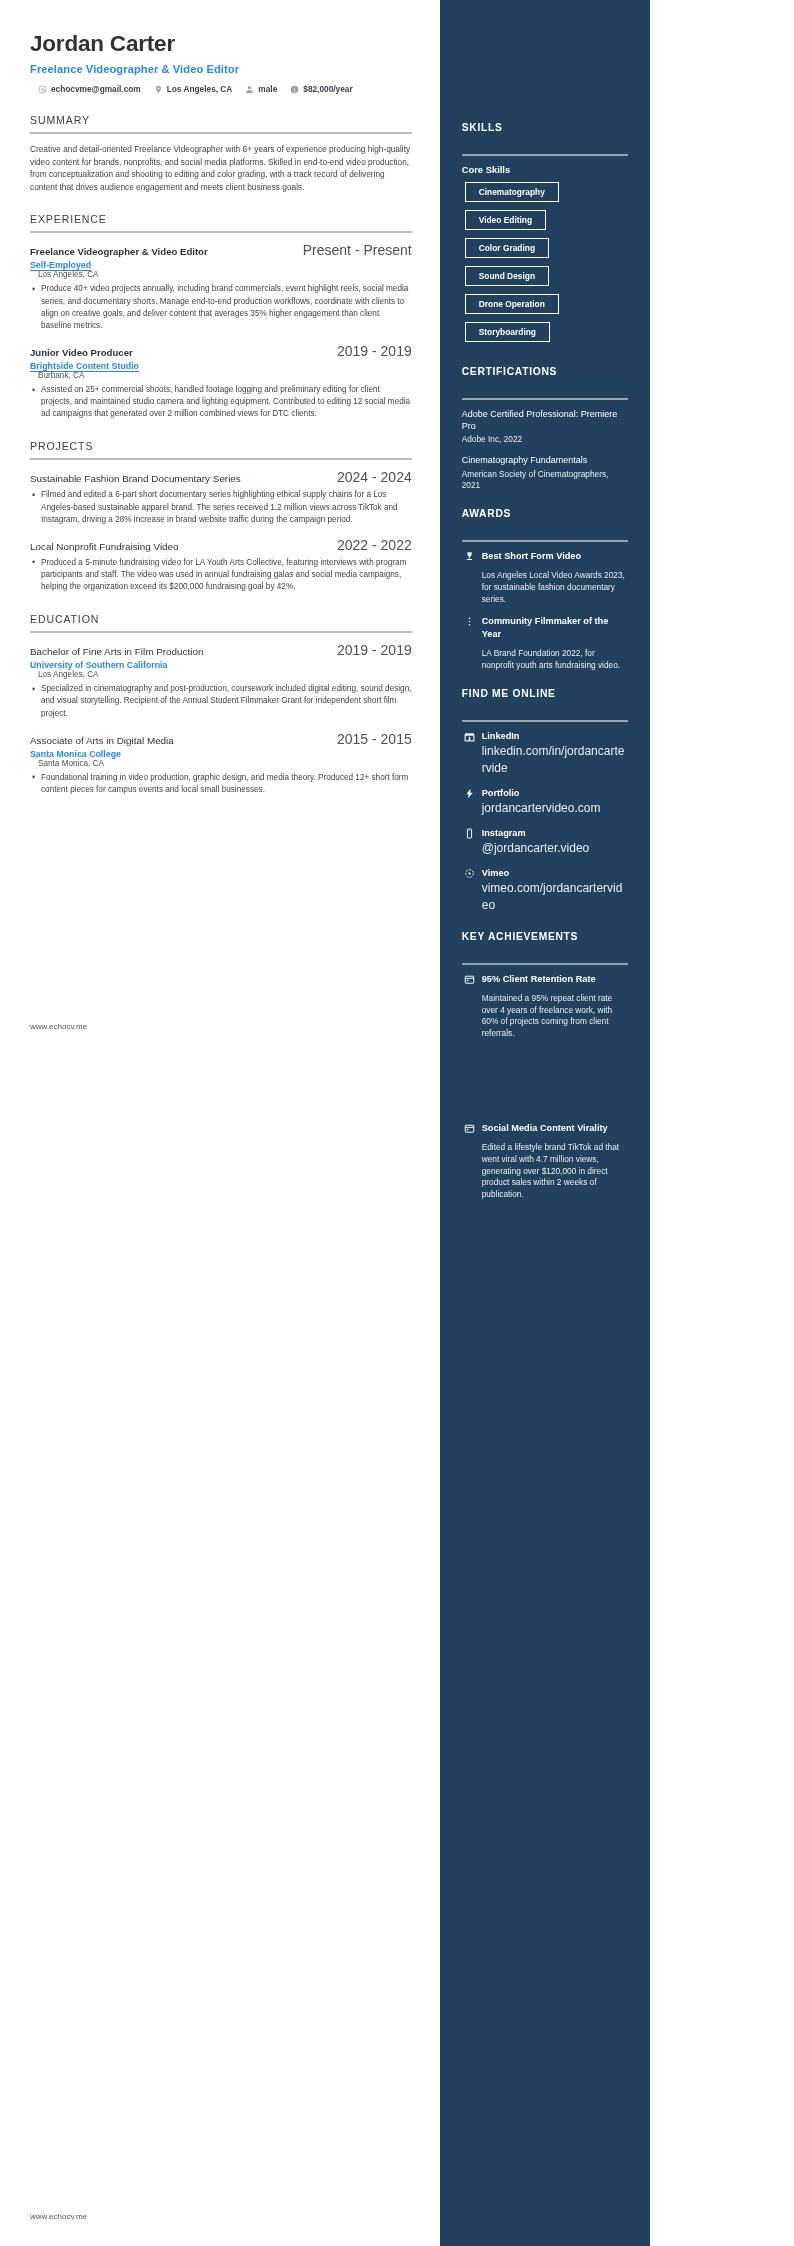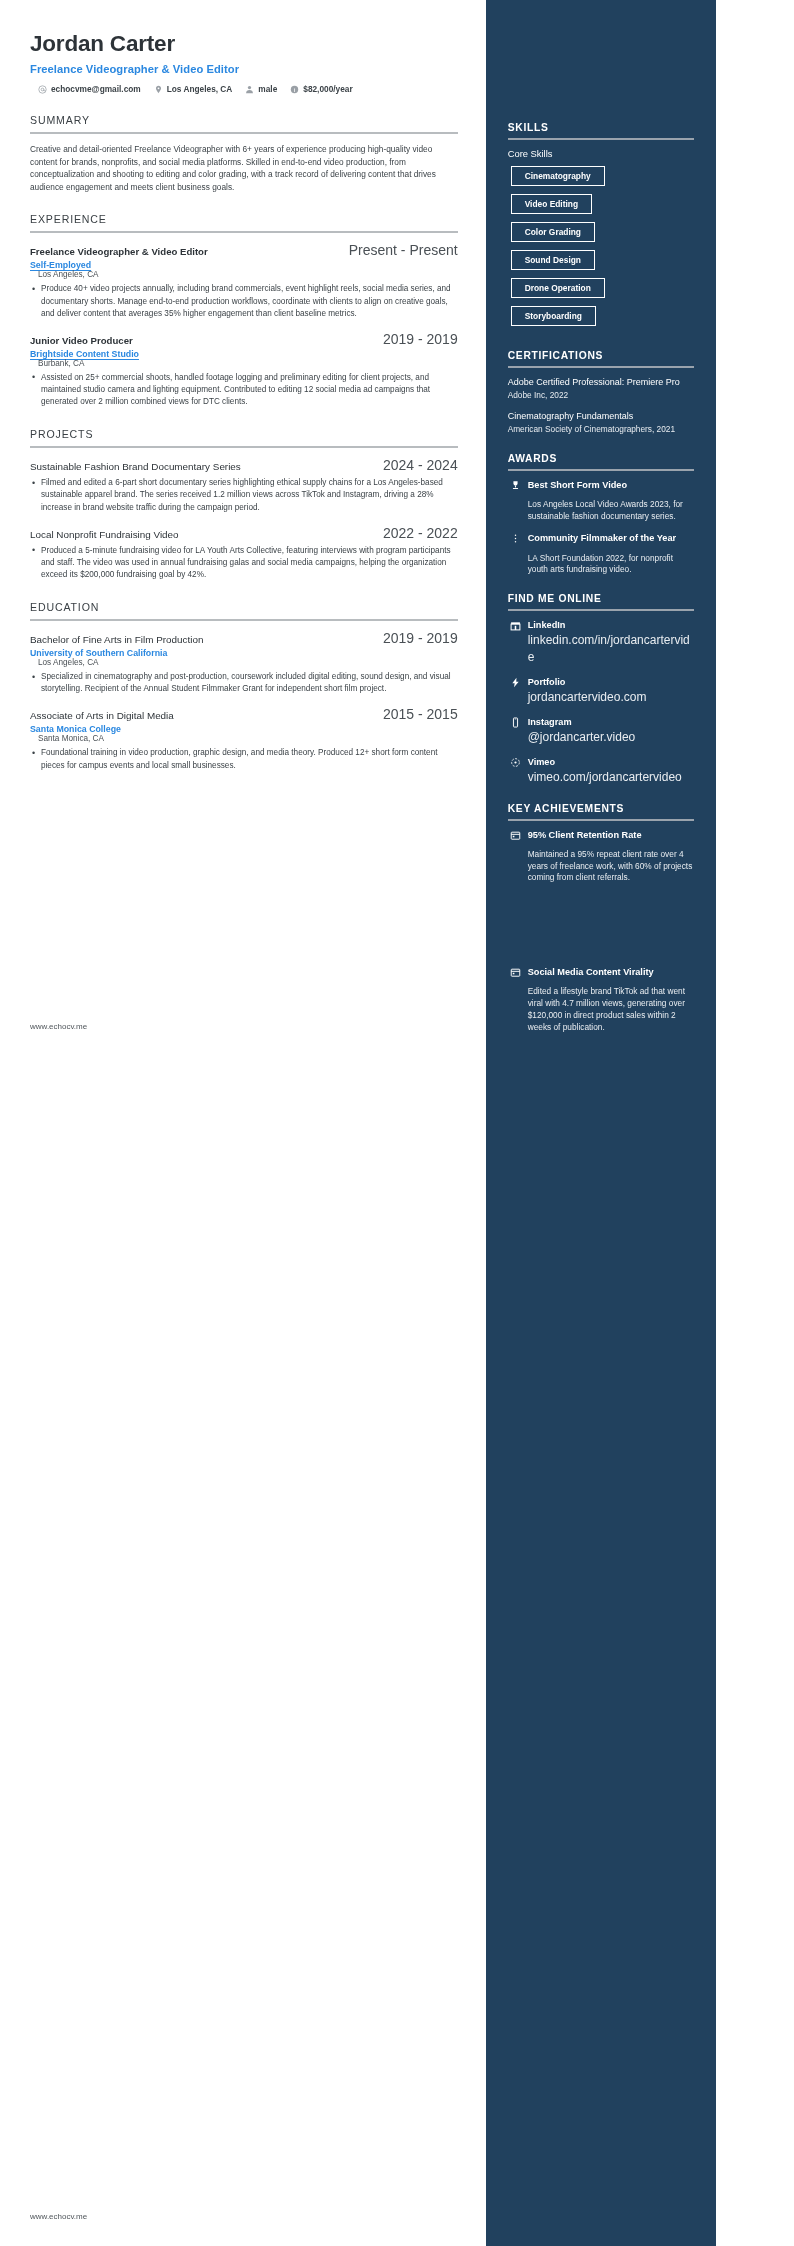--- a/index.html
+++ b/index.html
@@ -3,21 +3,21 @@
 <meta charset="utf-8">
 <style>
   * { box-sizing: border-box; margin: 0; padding: 0; }
   html, body {
     width: 794px;
     background: #ffffff;
     font-family: "Liberation Sans", sans-serif;
   }
   .page {
     position: relative;
-    width: 716px;
+    width: 650px;
     min-height: 2246px;
     background: #ffffff;
     display: flex;
     align-items: stretch;
   }
   
   .main {
     width: 540px;
     padding: 30px 28px 0 30px;
     position: relative;
@@ -158,31 +158,31 @@
     background: #21415e;
     color: #ffffff;
     padding: 122px 22px 0 22px;
   }
   .sb-sec { margin-bottom: 17px; }
   .sb-title {
     font-size: 10.3px;
     font-weight: bold;
     letter-spacing: 0.7px;
     color: #ffffff;
-    padding-bottom: 5px;
+    padding-bottom: 21px;
   }
   .sb-rule {
     height: 2px;
     background: #9aa3ad;
     width: 100%;
     margin-bottom: 8px;
   }
   .sb-subtitle {
     font-size: 9.4px;
-    font-weight: normal;
+    font-weight: bold;
     color: #ffffff;
     margin-bottom: 6px;
   }
   .chip {
     display: inline-block;
     border: 1px solid #ffffff;
     padding: 4px 13px;
     font-size: 8.4px;
     font-weight: bold;
     color: #ffffff;
@@ -436,21 +436,21 @@
       <div class="ic-row">
         <div class="ic-glyph">
           <svg width="11" height="11" viewBox="0 0 16 16">
               <circle cx="8" cy="3.2" r="1.05" fill="#ffffff"></circle>
               <circle cx="8" cy="8" r="1.05" fill="#ffffff"></circle>
               <circle cx="8" cy="12.8" r="1.05" fill="#ffffff"></circle>
             </svg>
         </div>
         <div class="ic-body">
           <div class="ic-head">Community Filmmaker of the Year</div>
-          <div class="ic-desc">LA Short Foundation 2022, for nonprofit youth arts fundraising video.</div>
+          <div class="ic-desc">LA Brand Foundation 2022, for nonprofit youth arts fundraising video.</div>
         </div>
       </div>
     </div>
 
     <div class="sb-sec">
       <div class="sb-title">FIND ME ONLINE</div>
       <div class="sb-rule"></div>
 
       <div class="ic-row">
         <div class="ic-glyph">

